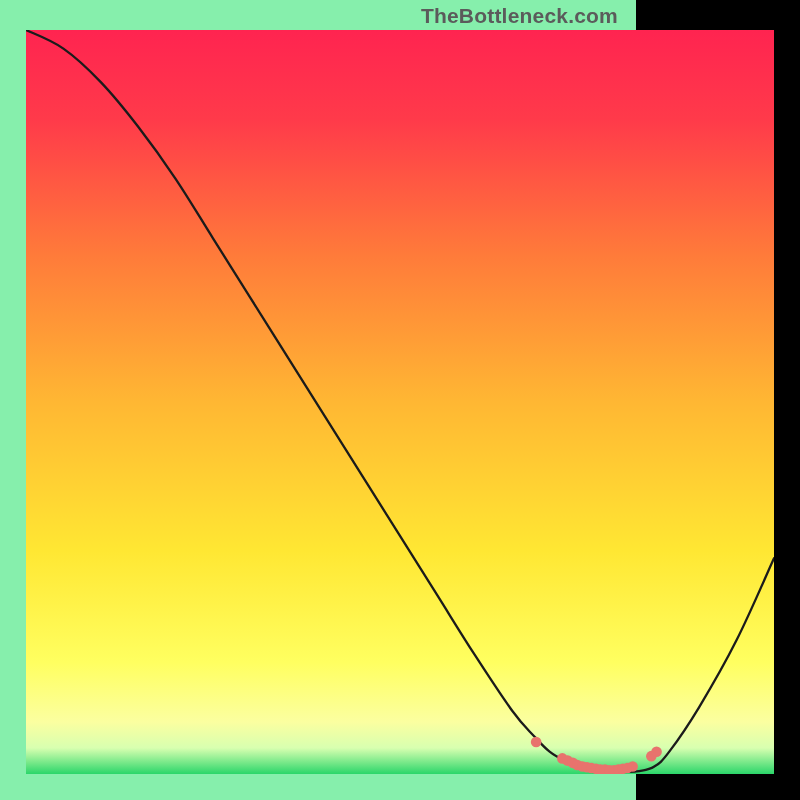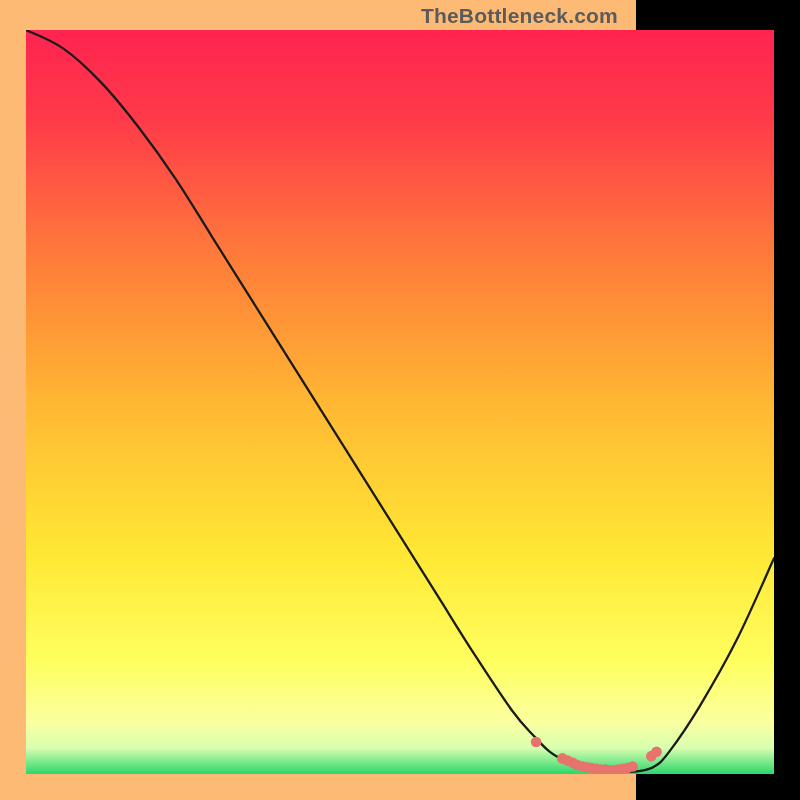--- a/index.html
+++ b/index.html
@@ -8,21 +8,21 @@
     width: 800px;
     height: 800px;
     background: #000;
     overflow: hidden;
     font-family: Arial, Helvetica, sans-serif;
   }
   .frame {
     width: 636px;
     height: 800px;
     position: relative;
-    background: #fdba74;
+    background: #86efac;
   }
   .watermark {
     position: absolute;
     top: 4px;
     right: 18px;
     color: #5b5b5b;
     font-size: 21px;
     font-weight: 600;
     letter-spacing: 0.2px;
     user-select: none;

